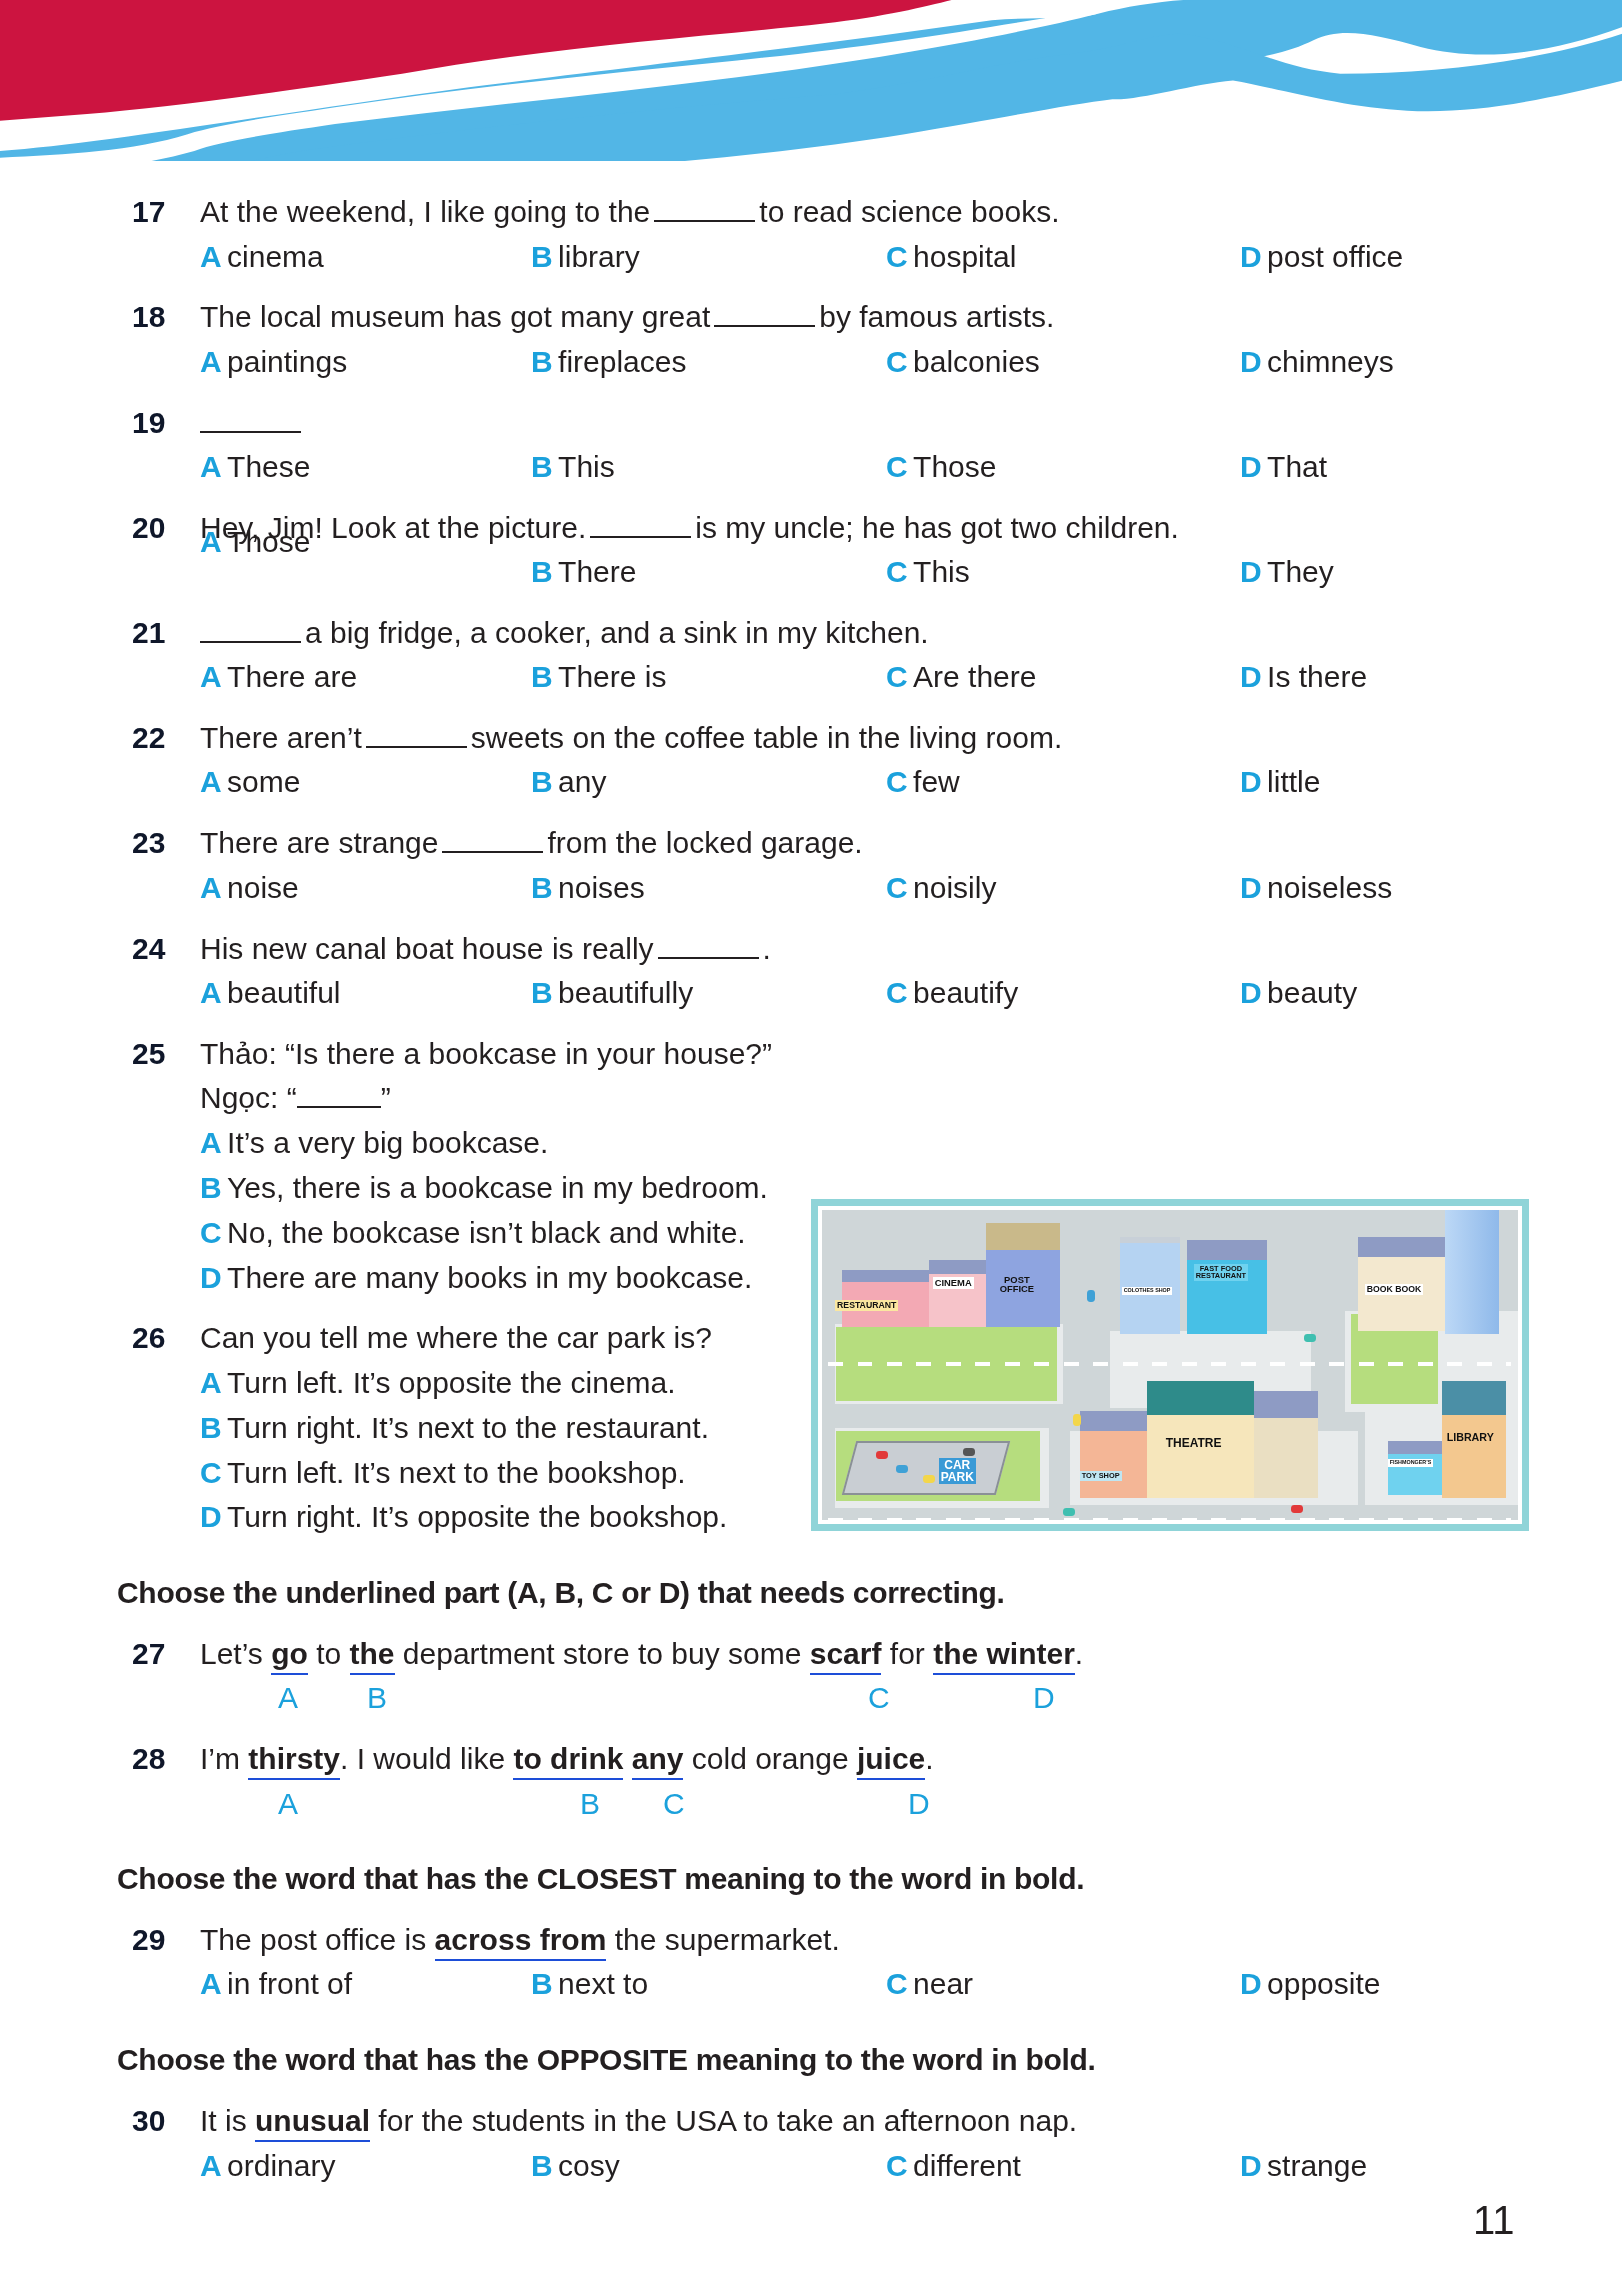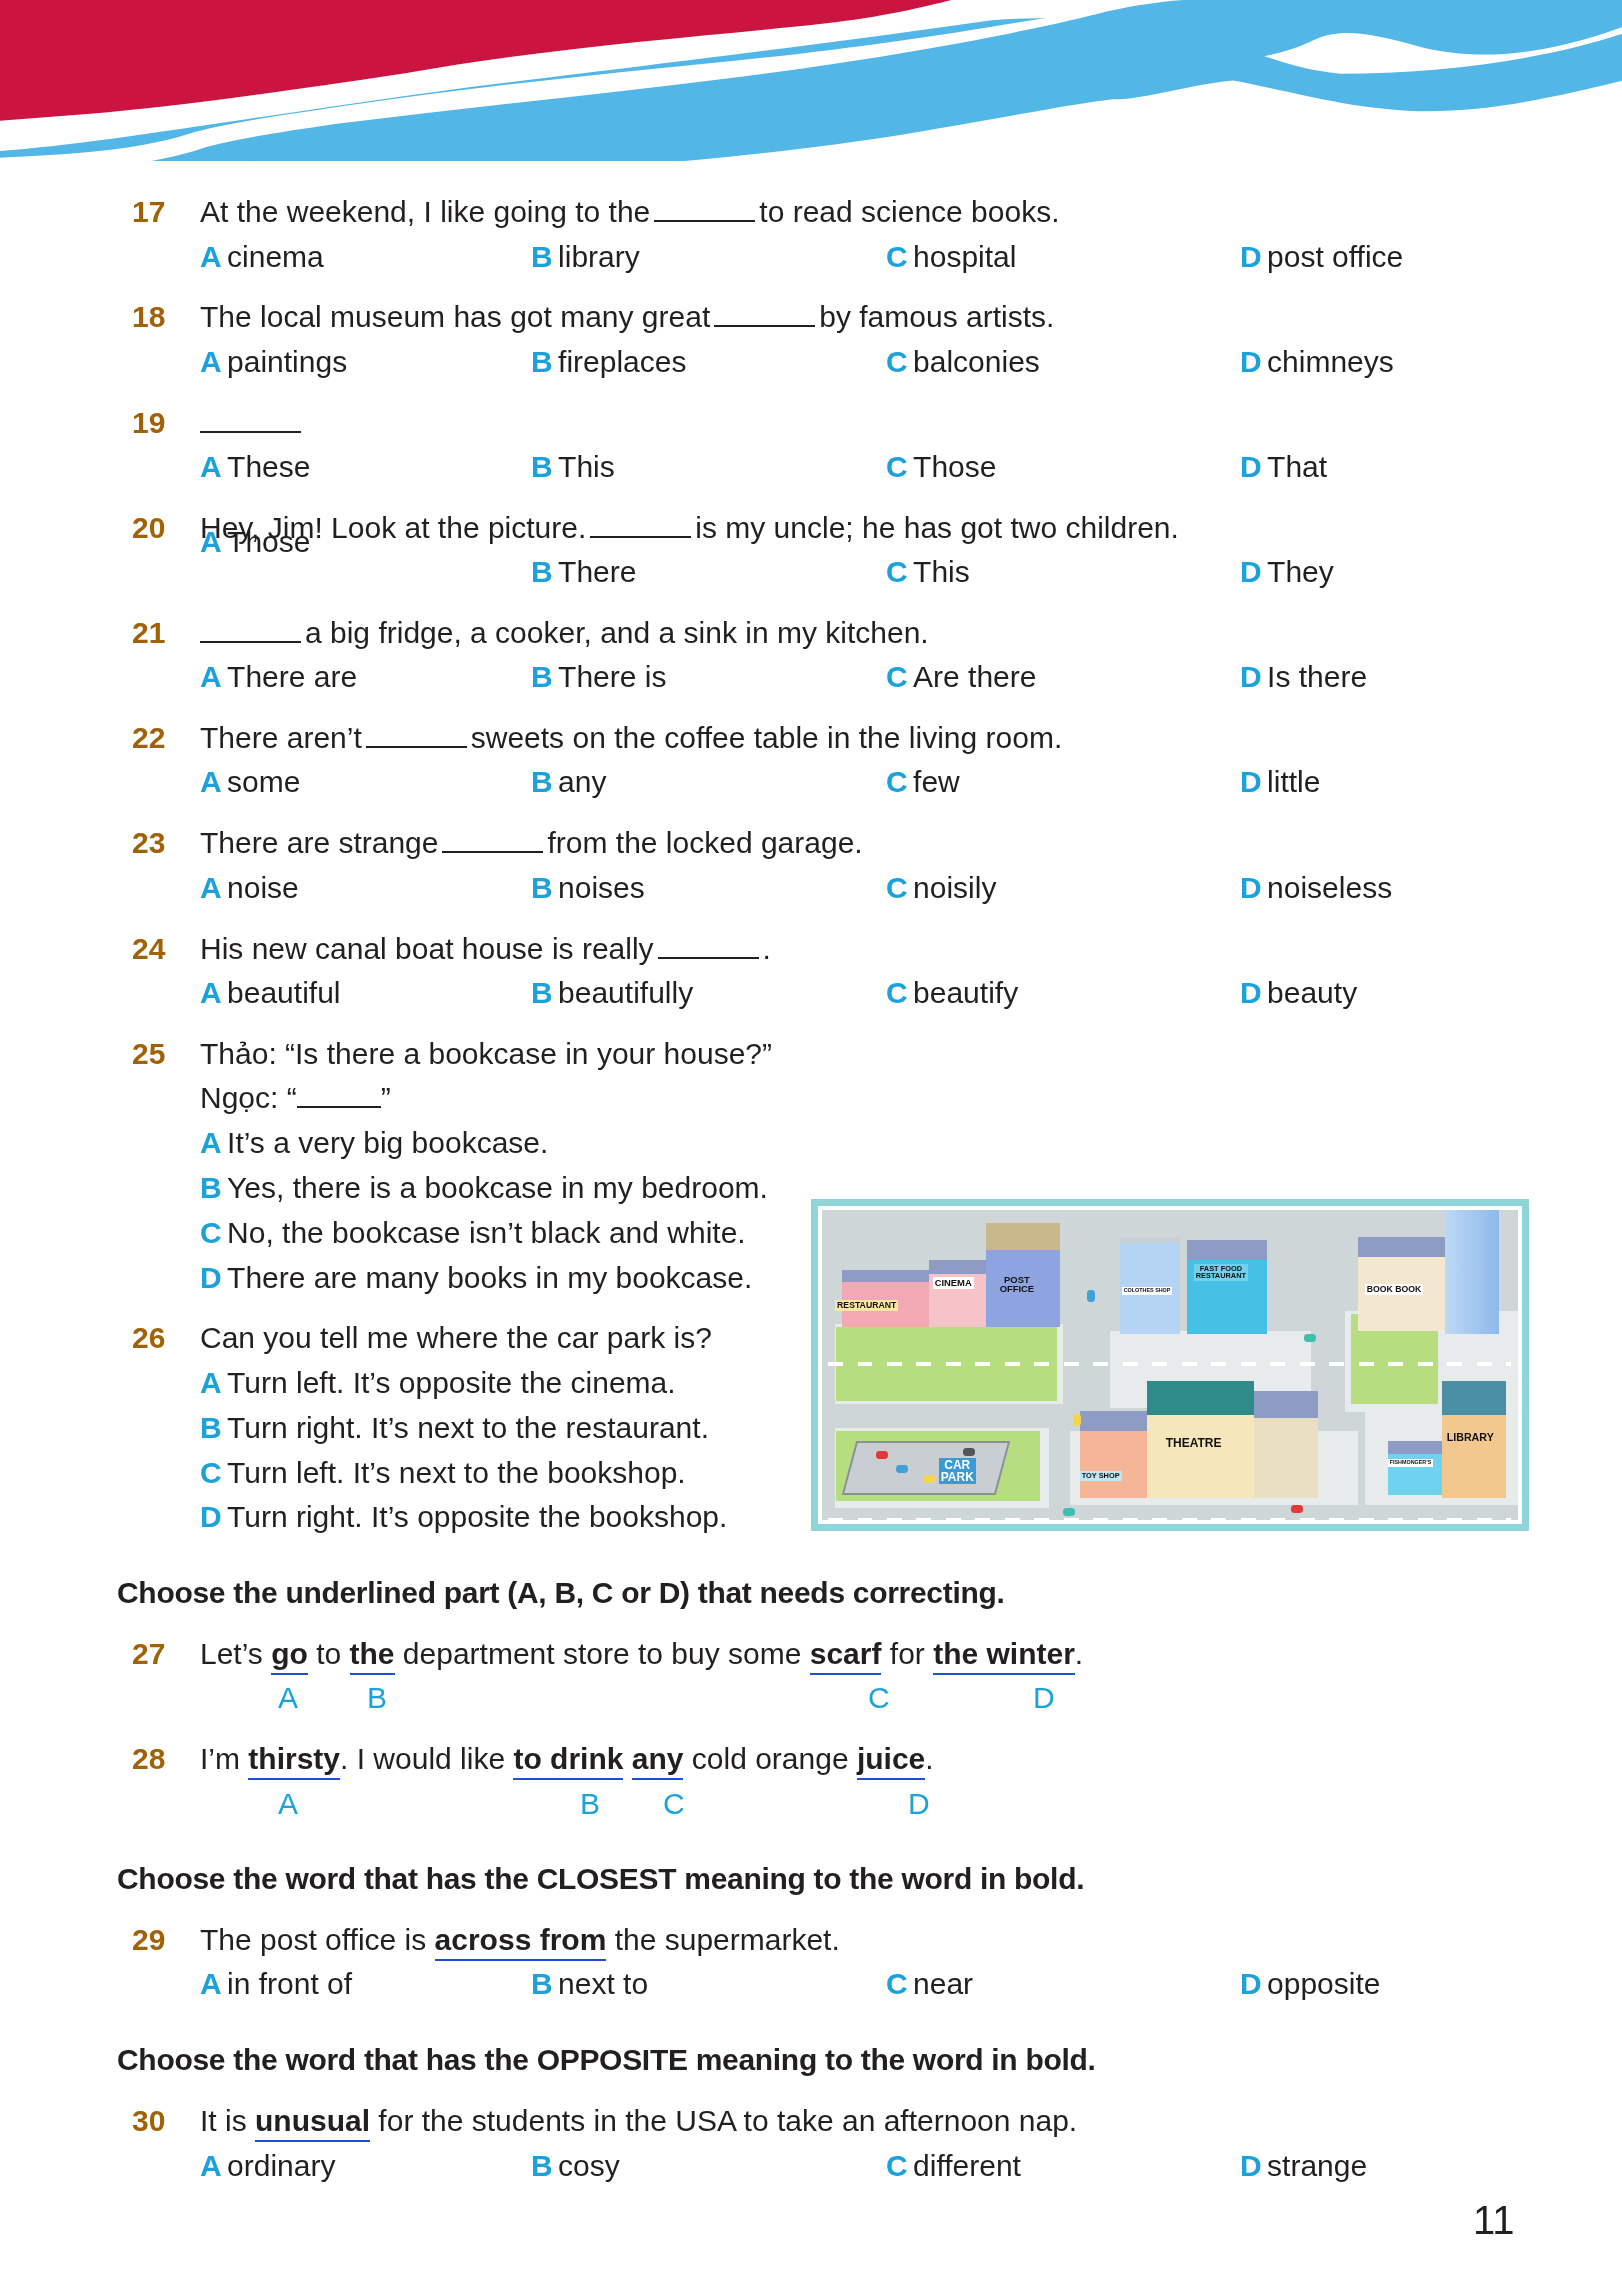--- a/index.html
+++ b/index.html
@@ -1,20 +1,20 @@
 <!DOCTYPE html>
 <html style="font-size:10.7px"><head>
 <meta charset="utf-8">
 <style>
   html, body { margin:0; padding:0; background:#ffffff; }
   body { width:1623px; height:2295px; position:relative; overflow:hidden;
          font-family:"Liberation Sans", "DejaVu Sans", sans-serif; color:#231f20; }
   .header { position:absolute; left:0; top:0; width:1623px; height:161px; }
   .qline { position:absolute; left:0; height:44px; line-height:44px; font-size:30px; white-space:nowrap; }
-  .num { position:absolute; left:132px; color:#a16207; font-weight:bold; font-size:30px; line-height:44px; }
+  .num { position:absolute; left:132px; color:#0f172a; font-weight:bold; font-size:30px; line-height:44px; }
   .stem { position:absolute; left:200px; font-size:30px; line-height:44px; }
   .blank { display:inline-block; width:101px; border-bottom:2px solid #231f20; height:24px; vertical-align:baseline; margin:0 4px; }
   .blank.short { width:84px; }
   .opt { position:absolute; font-size:30px; line-height:44px; white-space:nowrap; }
   .opt .L { color:#1ba1dc; font-weight:bold; margin-right:5.4px; }
   .colA { left:200px; } .colB { left:531px; } .colC { left:886px; } .colD { left:1240px; }
   .heading { position:absolute; left:117px; font-size:30px; font-weight:bold; line-height:44px; white-space:nowrap; letter-spacing:-0.3px; }
   u.ul { text-decoration:none; border-bottom:2px solid #1d4ed8; font-weight:bold; padding-bottom:3px; }
   .mark { position:absolute; color:#1ba1dc; font-size:30px; line-height:44px; }
   .pagenum { position:absolute; left:1473px; top:2198px; font-size:40px; color:#231f20; }

